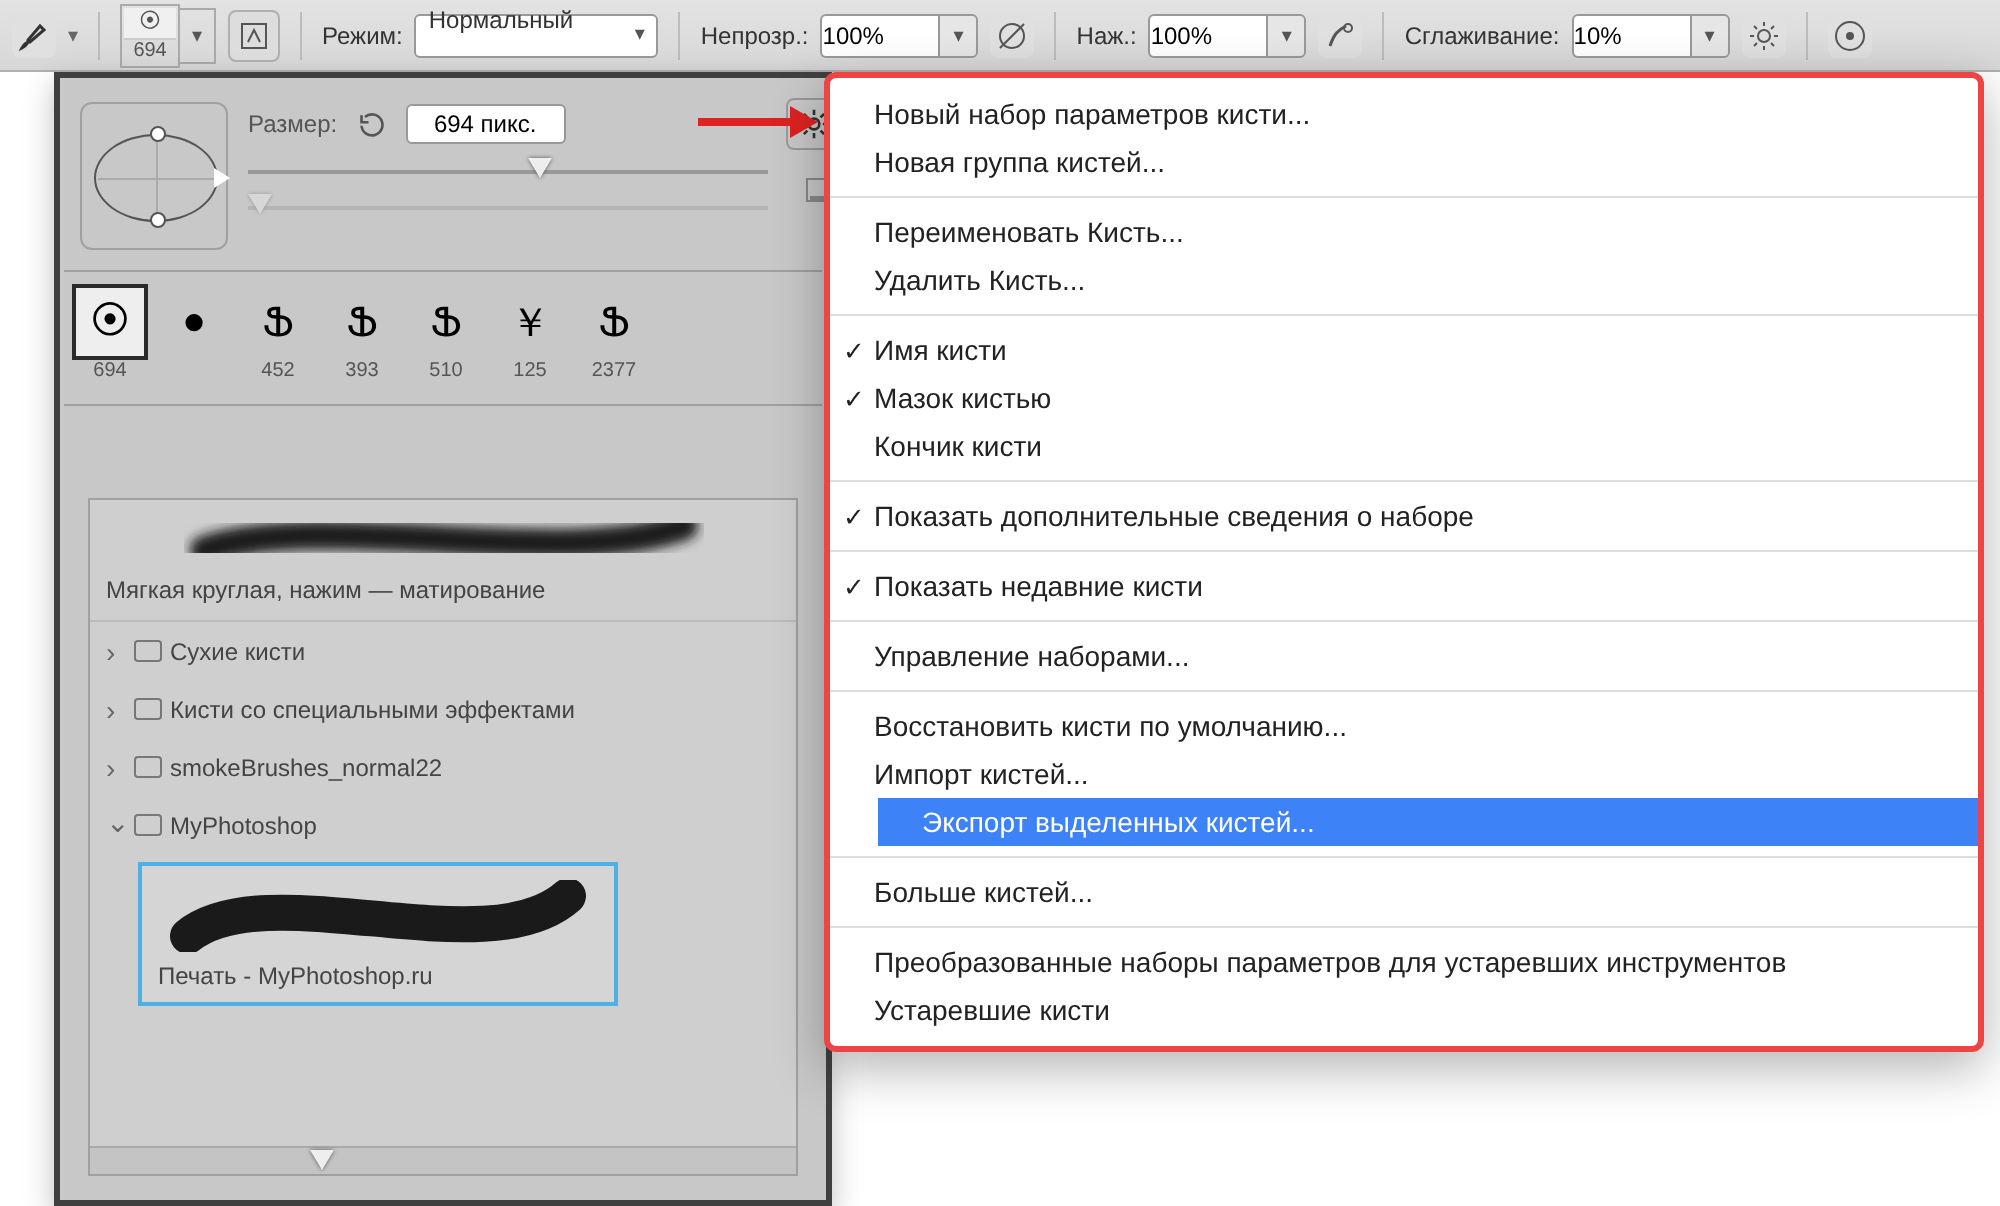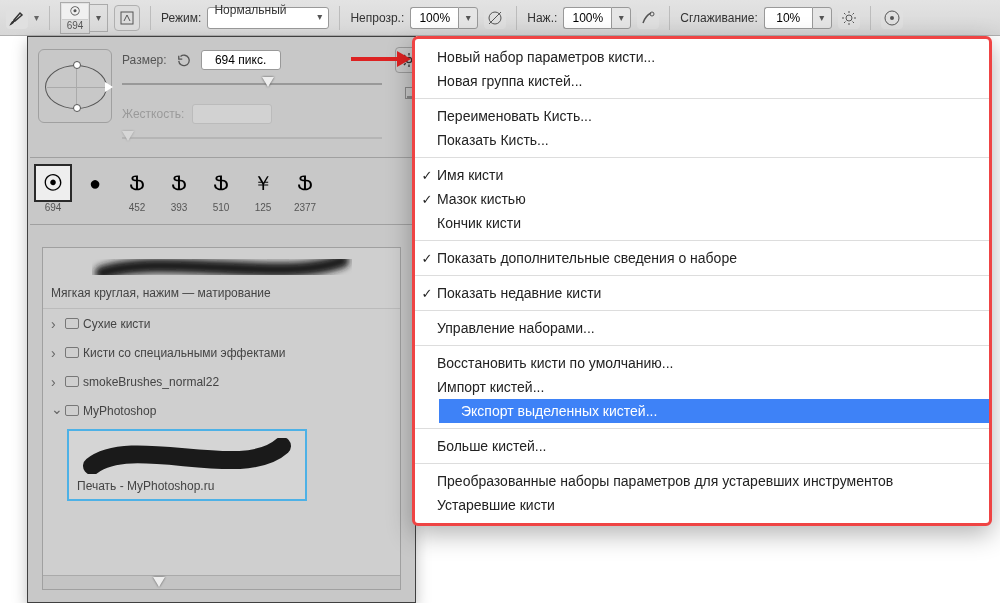--- a/index.html
+++ b/index.html
@@ -4,36 +4,36 @@
 <style>
   * { box-sizing: border-box; margin: 0; padding: 0; }
   body { font-family: "Lucida Grande", "Segoe UI", -apple-system, sans-serif; font-size: 12px; background:#fff; width:1000px; height:603px; overflow:hidden; position:relative; color:#333; }
   
   .toolbar { display:flex; align-items:center; height:36px; background:linear-gradient(#e3e3e3,#d7d7d7); border-bottom:1px solid #b0b0b0; padding:0 6px; gap:6px; position:relative; z-index:5;}
   .divider { width:1px; height:24px; background:#bcbcbc; margin:0 4px;}
   .toolbar-label { color:#333; font-size:12px; }
   .toolbar-select { height:22px; border:1px solid #999; background:#fff; font-size:12px; padding:0 20px 16px 6px; border-radius:3px; position:relative; display:inline-flex; align-items:center; width:122px;}
   .toolbar-select:after { content:"▾"; position:absolute; right:6px; top:3px; color:#555; font-size:10px;}
   .toolbar-combo { display:flex; align-items:center;}
-  .toolbar-input { width:48px; height:22px; border:1px solid #999; border-right:none; background:#fff; text-align:center; font-size:12px; border-radius:3px 0 0 3px;}
+  .toolbar-input { width:59px; height:22px; border:1px solid #999; border-right:none; background:#fff; font-size:12px; border-radius:3px 0 0 3px;}
   .toolbar-dd { width:20px; height:22px; border:1px solid #999; background:#e6e6e6; border-radius:0 3px 3px 0; display:flex; align-items:center; justify-content:center;}
   .toolbar-dd:after { content:"▾"; color:#555; font-size:10px;}
   .tool-icon { width:26px; height:26px; display:flex; align-items:center; justify-content:center; background:#e0e0e0; border:1px solid transparent; border-radius:4px; color:#444;}
   .tool-icon svg { width:18px; height:18px; }
   .tool-icon.box { border:1px solid #b0b0b0; background:#ddd;}
   .tool-icon.small { width:22px; height:22px; }
   .brush-picker { display:flex; align-items:center; color:#555; font-size:11px;}
   .brush-num { width:30px; text-align:center; font-size:10px; border:1px solid #aaa; line-height:12px; padding:1px;}
   .brush-num .top { border-bottom:1px solid #ccc; background:#f0f0f0; height:16px; display:flex; align-items:center; justify-content:center; font-size:11px;}
   .brush-num .bot { font-size:10px; padding:0;}
   .picker-chev { width:18px; height:28px; display:flex; align-items:center; justify-content:center; border:1px solid #aaa; border-left:none;}
   .picker-chev:after { content:"▾"; color:#555; font-size:10px;}
 
   
-  .brush-panel { position:absolute; top:36px; left:27px; width:389px; height:567px; background:#c8c8c8; border:1px solid #404040; box-shadow:0 6px 14px rgba(0,0,0,.25); z-index:10;}
+  .brush-panel { position:absolute; top:36px; left:27px; width:389px; height:567px; background:#c8c8c8; border:3px solid #404040; box-shadow:0 6px 14px rgba(0,0,0,.25); z-index:10;}
   .bp-head { display:flex; padding:12px 10px 2px 10px; gap:10px; align-items:flex-start;}
   .tip-circle { width:74px; height:74px; border:1px solid #a0a0a0; border-radius:6px; background:#c8c8c8; position:relative;}
   .tip-circle .oval { position:absolute; left:6px; top:15px; width:62px; height:44px; border:1.5px solid #555; border-radius:50%;}
   .tip-circle .dot { position:absolute; width:8px; height:8px; background:#fff; border:1.5px solid #555; border-radius:50%;}
   .tip-circle .dot.t { left:34px; top:11px;}
   .tip-circle .dot.b { left:34px; top:54px;}
   .tip-circle .tri { position:absolute; right:-2px; top:32px; width:0; height:0; border-top:5px solid transparent; border-bottom:5px solid transparent; border-left:8px solid #fff;}
   .tip-circle .lineh { position:absolute; left:8px; top:37px; width:58px; height:1px; background:#aaa;}
   .tip-circle .linev { position:absolute; top:17px; left:37px; height:40px; width:1px; background:#aaa;}
   .bp-fields { flex:1;}
@@ -189,24 +189,20 @@
           <svg width="14" height="14" viewBox="0 0 16 16">
               <path d="M4 4a6 6 0 1 1-2 5" stroke="#555" fill="none" stroke-width="1.5"></path>
               <path d="M2 3v4h4" stroke="#555" fill="none" stroke-width="1.5"></path>
             </svg>
         </span>
         <input class="bp-input" value="694 пикс." style="">
       </div>
       <div class="slider">
           <div class="thumb" style="left:140px;"></div>
         </div>
-      <div class="row" style="margin-top:10px;">
-        <span class="lbl" style="color:#9a9a9a;">Жесткость:</span>
-        <input class="bp-input" disabled="" style="background: rgb(210, 210, 210); border-color: rgb(187, 187, 187);">
-      </div>
       <div class="slider" style="opacity:.4;">
           <div class="thumb" style="left:0;"></div>
         </div>
     </div>
   </div>
 
   <div class="bp-sep"></div>
   <div class="tabstrip" id="tabstrip">
       <div class="tab-brush selected">
         <div class="preview">
@@ -314,21 +310,21 @@
       <span class="menu-check"></span>
       <span>Новая группа кистей...</span>
     </div>
     <div class="menu-sep"></div>
     <div class="menu-item">
       <span class="menu-check"></span>
       <span>Переименовать Кисть...</span>
     </div>
     <div class="menu-item">
       <span class="menu-check"></span>
-      <span>Показать Кисть...</span>
+      <span>Удалить Кисть...</span>
     </div>
     <div class="menu-sep"></div>
     <div class="menu-item">
       <span class="menu-check">✓</span>
       <span>Имя кисти</span>
     </div>
     <div class="menu-item">
       <span class="menu-check">✓</span>
       <span>Мазок кистью</span>
     </div>

